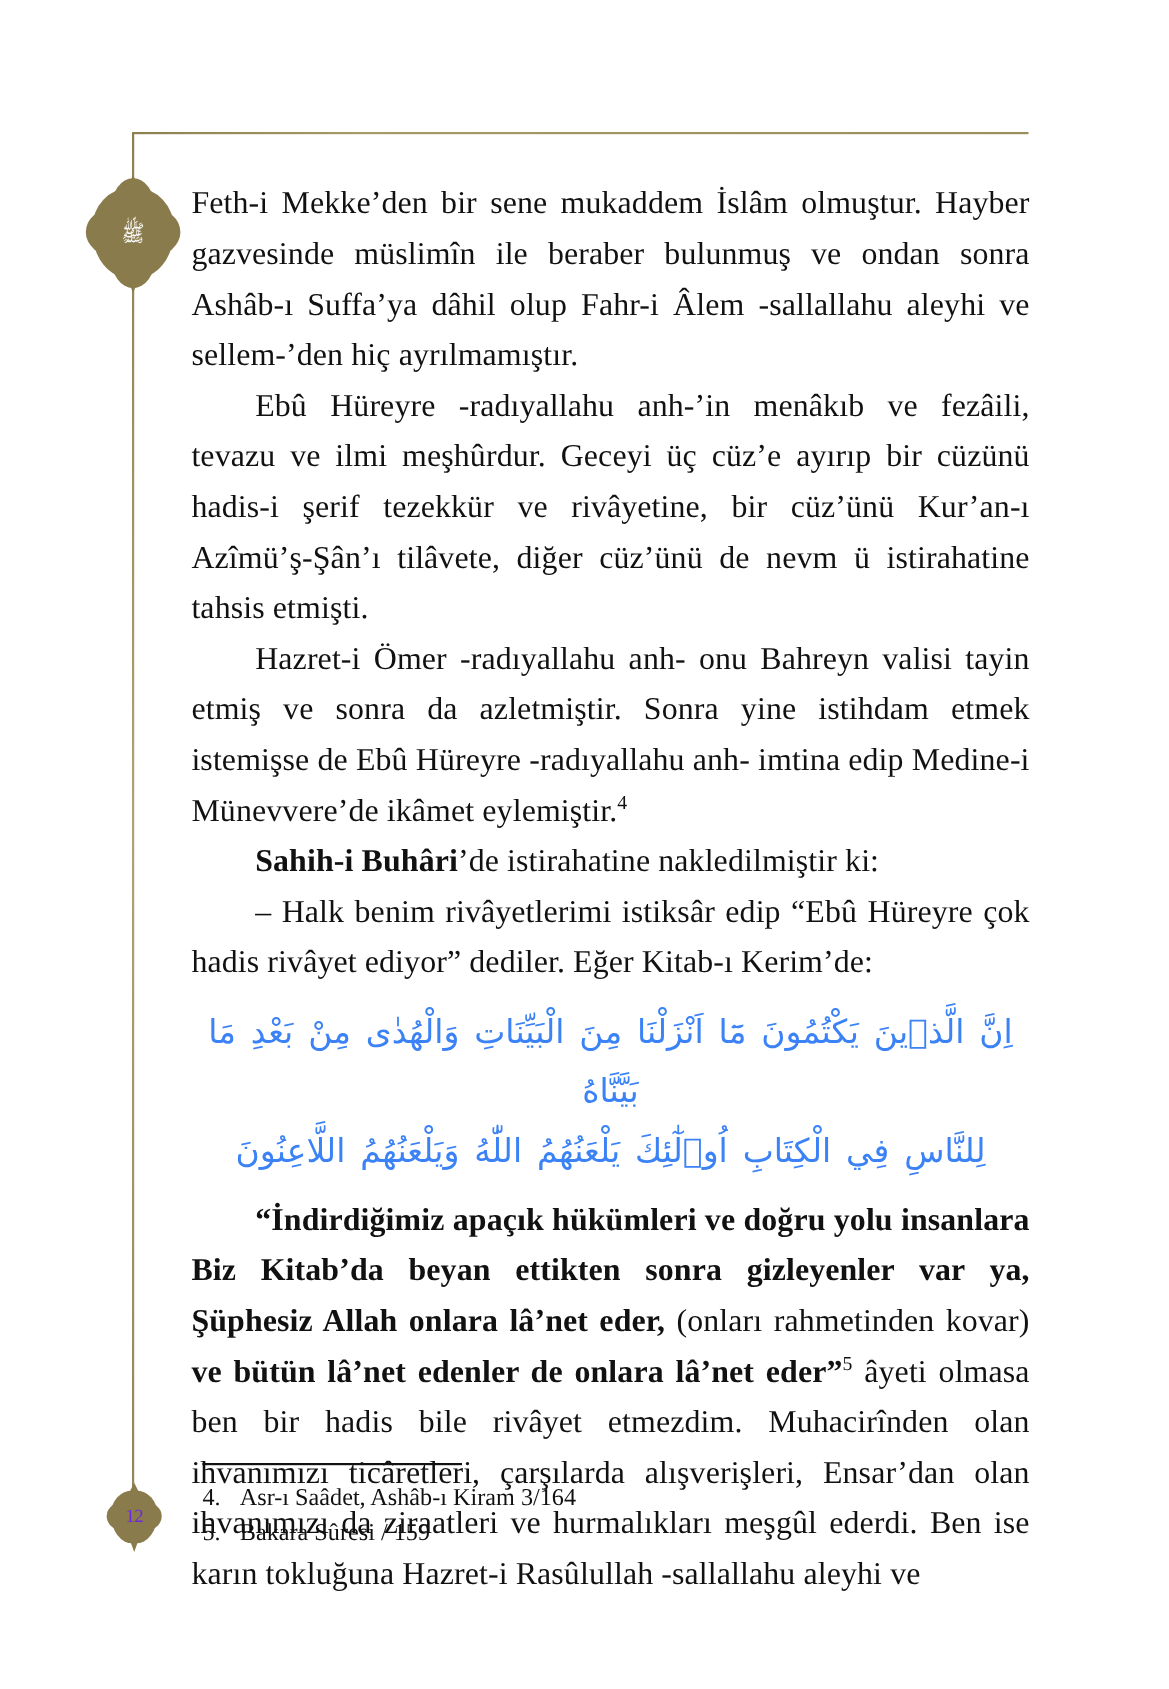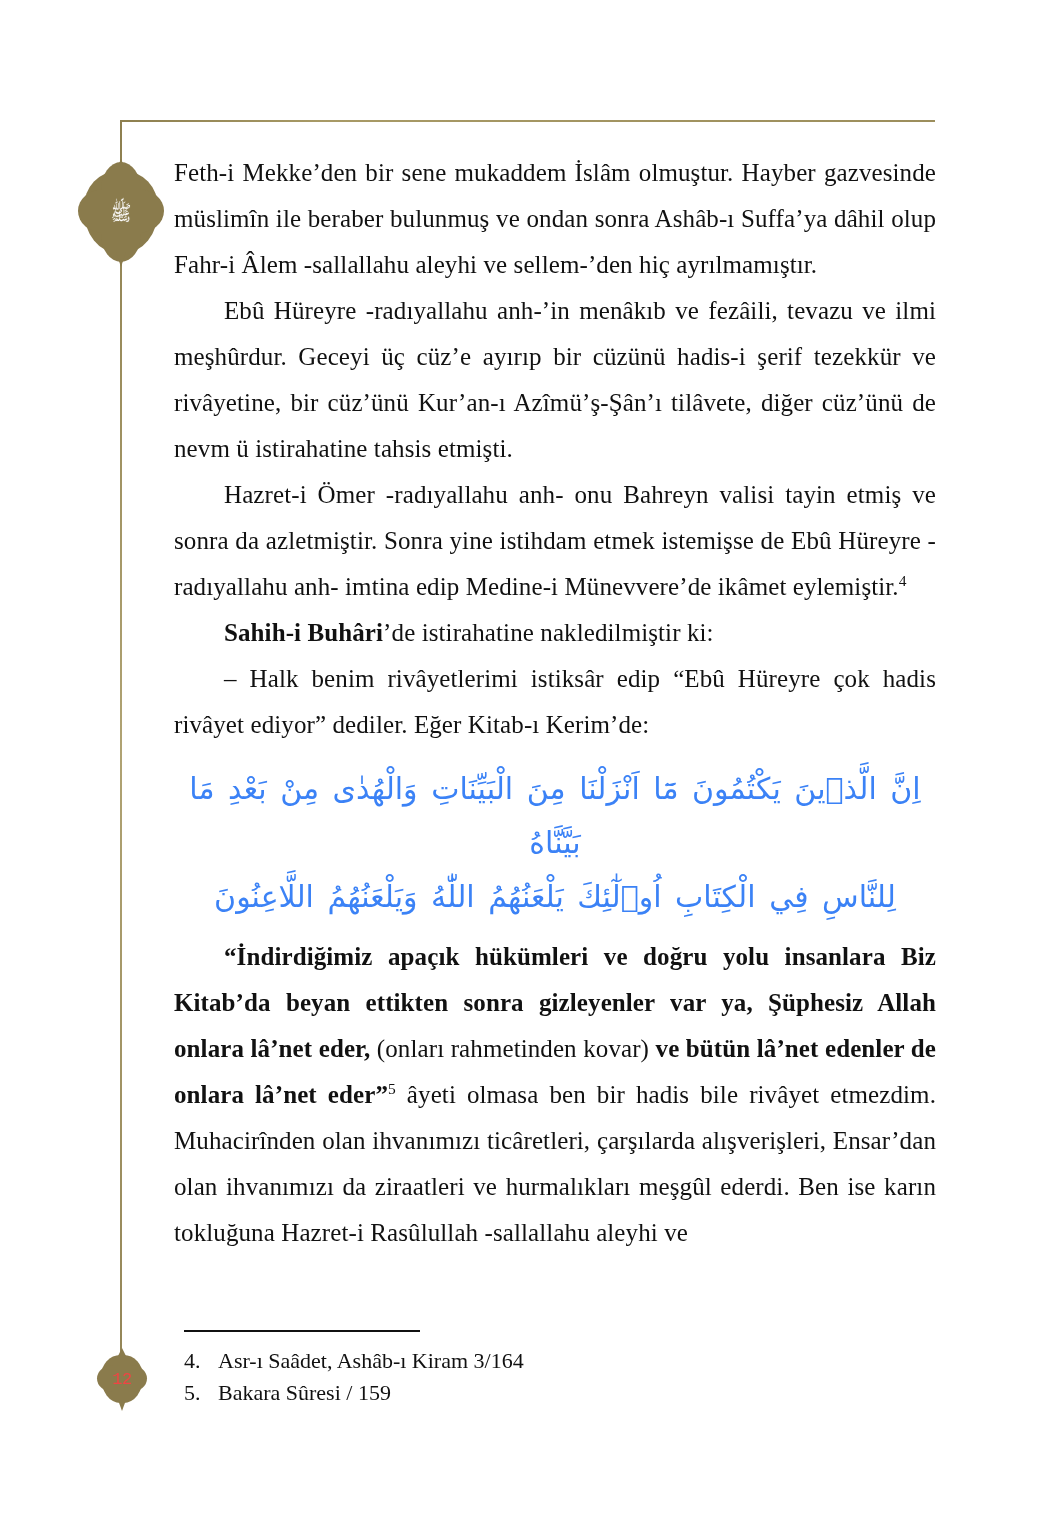--- a/index.html
+++ b/index.html
@@ -138,37 +138,37 @@
     width: 0; height: 0;
     border-left: 4px solid transparent;
     border-right: 4px solid transparent;
     border-top: 11px solid #8a7b4c;
   }
   .folio .num {
     position: absolute;
     left: 0; top: 0;
     width: 50px; height: 62px;
     display: flex; align-items: center; justify-content: center;
-    color: #ef4444;
+    color: #6d28d9;
     font-size: 17px;
-    font-family: Liberation Mono, monospace;
+    font-family: Liberation Serif, serif;
     z-index: 4;
     letter-spacing: -0.5px;
   }
 
   
   .column {
     position: absolute;
     left: 174px;
     top: 150px;
     width: 762px;
   }
   p.para {
-    margin: 0 0 0 0;
-    font-size: 25px;
+    margin: 12px 0 0 0;
+    font-size: 29px;
     line-height: 46px;
     text-align: justify;
     text-justify: inter-word;
     hyphens: manual;
     letter-spacing: 0.1px;
   }
   p.para.indent { text-indent: 2.0em; }
   p.para + p.para { margin-top: 0px; }
 
   .b { font-weight: bold; }

